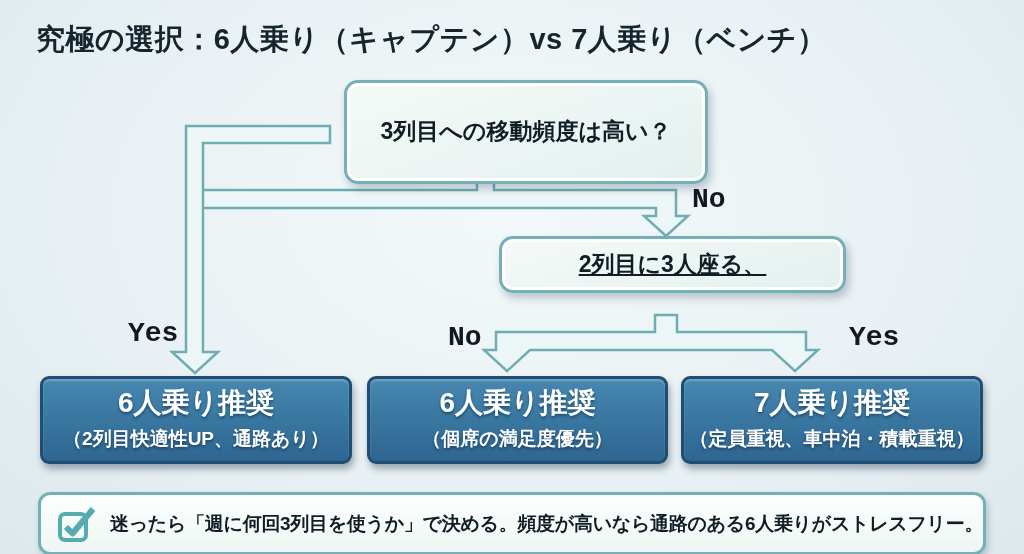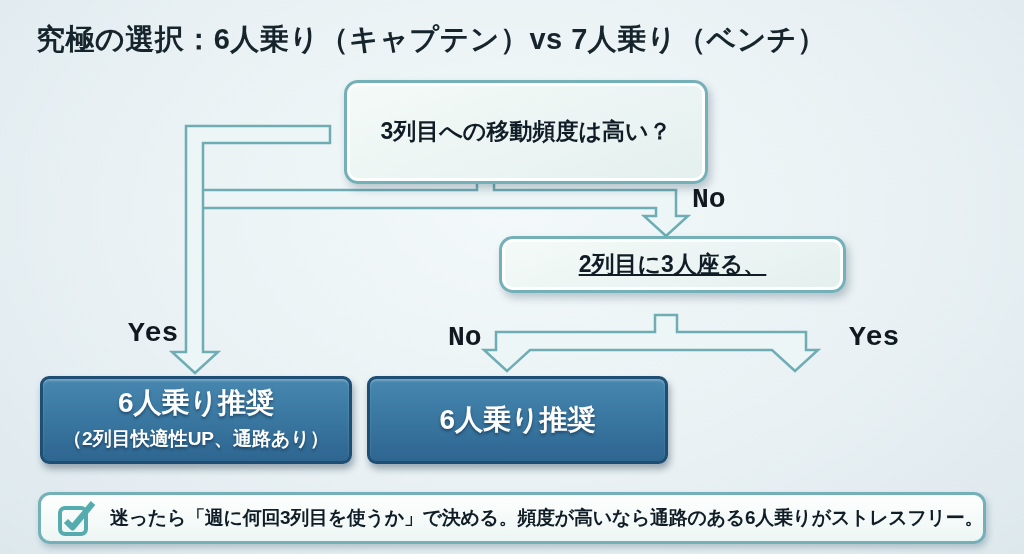--- a/index.html
+++ b/index.html
@@ -47,21 +47,21 @@
     display:flex;flex-direction:column;justify-content:center;align-items:center;
     text-shadow:0 2px 3px rgba(0,20,40,.45);
     top:376px;height:88px;white-space:nowrap;
   }
   .result-1{left:40px;width:312px;}
   .result-2{left:367px;width:301px;}
   .result-3{left:681px;width:302px;}
   .result-title{font-size:28px;font-weight:bold;line-height:1.1;}
   .result-sub{font-size:19px;font-weight:bold;margin-top:8px;}
   .note-box{
-    position:absolute;left:38px;top:492px;width:948px;height:52px;
+    position:absolute;left:38px;top:492px;width:948px;height:63px;
     box-sizing:border-box;z-index:2;
     background:linear-gradient(180deg,#fdfffe 0%,#edf6f4 100%);
     border:3px solid #74b0b8;border-radius:12px;
     box-shadow:2px 4px 6px rgba(40,70,90,.25);
     display:flex;align-items:center;gap:13px;padding:0 16px;
   }
   .note-text{
     font-size:19px;font-weight:bold;color:#101d26;
     letter-spacing:-.3px;white-space:nowrap;
   }
@@ -96,22 +96,27 @@
   <div class="flow-label label-no-2">No</div>
   <div class="flow-label label-yes-2">Yes</div>
 
   <div class="result-box result-1">
     <div class="result-title">6人乗り推奨</div>
     <div class="result-sub">（2列目快適性UP、通路あり）</div>
   </div>
 
   <div class="result-box result-2">
     <div class="result-title">6人乗り推奨</div>
+    <div class="result-sub">（個席の満足度優先）</div>
   </div>
 
+  <div class="result-box result-3">
+    <div class="result-title">7人乗り推奨</div>
+    <div class="result-sub">（定員重視、車中泊・積載重視）</div>
+  </div>
 
   <div class="note-box">
     <svg class="check-icon" width="40" height="38" viewBox="0 0 40 38" aria-hidden="true">
       <rect x="3" y="9" width="26" height="26" rx="5" fill="none" stroke="#55abad" stroke-width="4"></rect>
       <polyline points="9,22 15.5,28.5 36,4" fill="none" stroke="#55abad" stroke-width="6" stroke-linejoin="round"></polyline>
     </svg>
     <div class="note-text">迷ったら「週に何回3列目を使うか」で決める。頻度が高いなら通路のある6人乗りがストレスフリー。</div>
   </div>
 
 </div>

